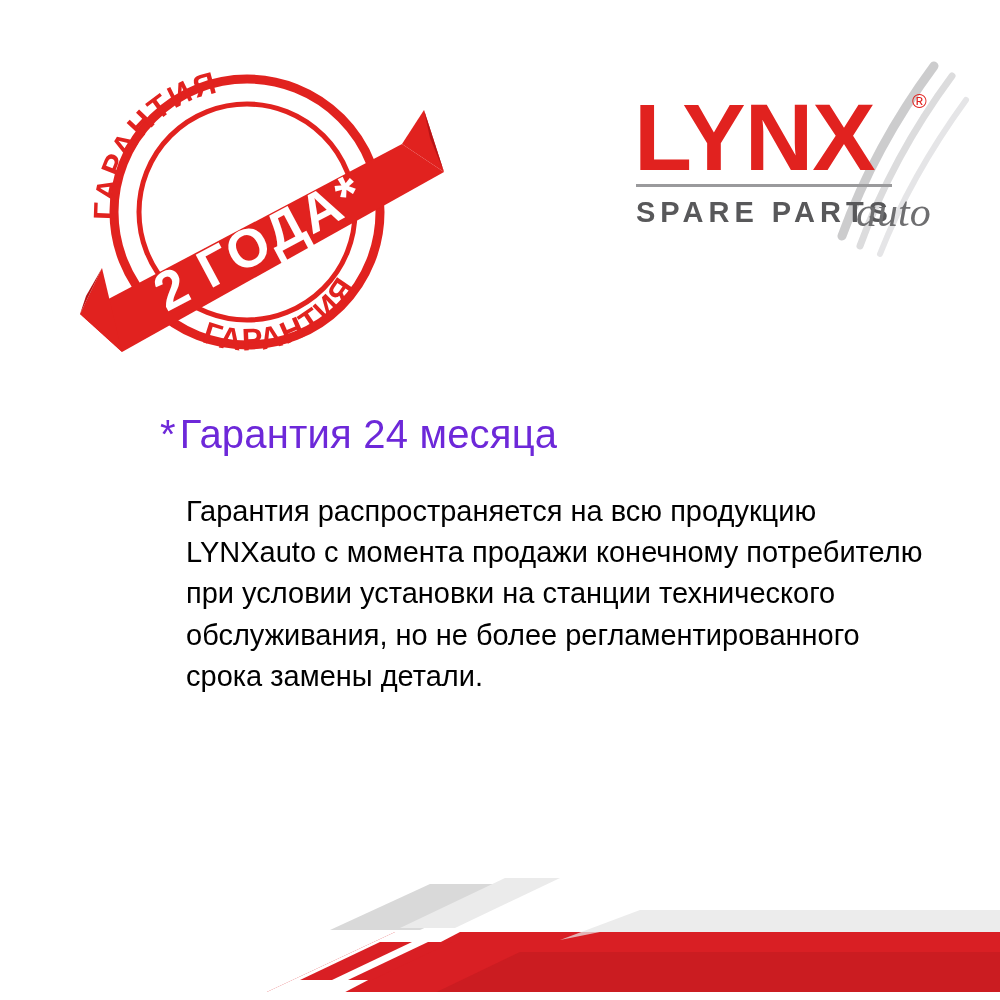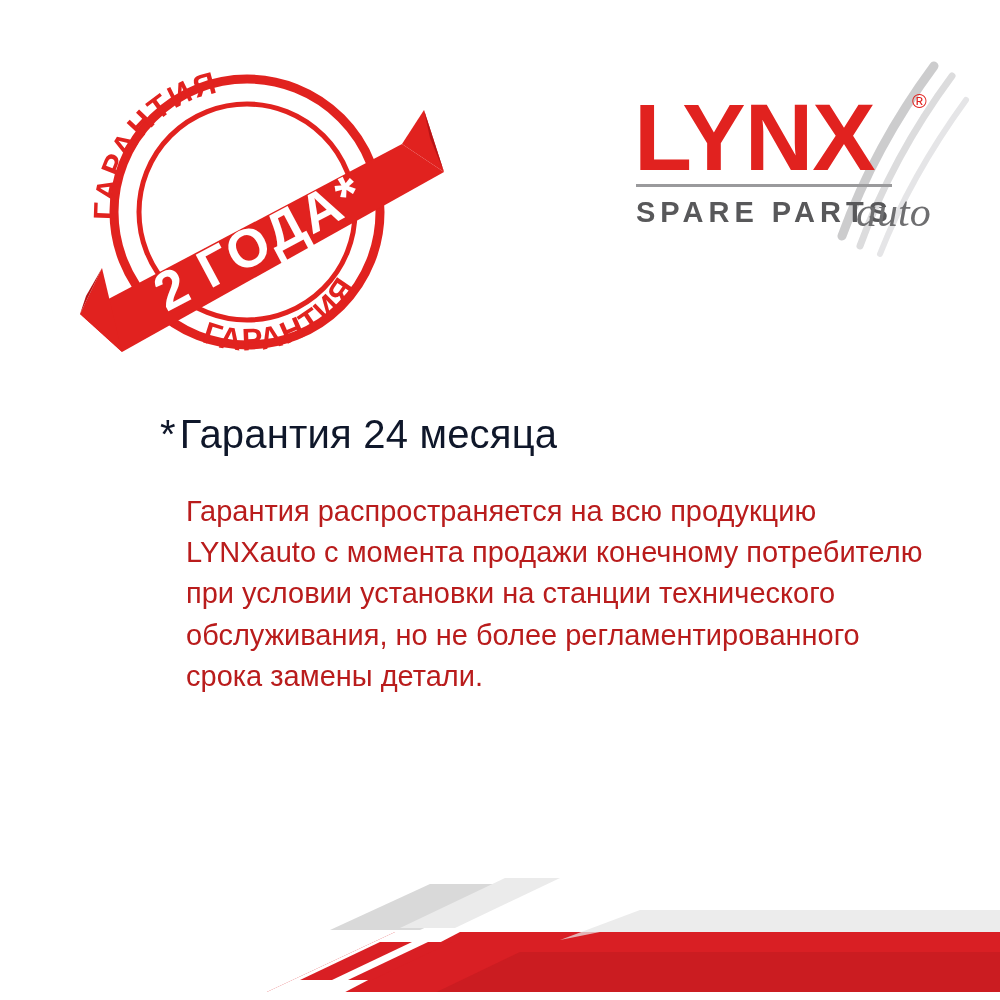--- a/index.html
+++ b/index.html
@@ -46,35 +46,35 @@
   
   .text-block {
     position: absolute;
     left: 160px;
     top: 412px;
     width: 790px;
   }
   .heading {
     font-size: 40px;
     font-weight: 400;
-    color: #0f172a;
+    color: #6d28d9;
     letter-spacing: 0.2px;
     margin: 0 0 34px 0;
     white-space: nowrap;
   }
   .heading .ast {
     font-size: 40px;
     margin-right: 4px;
   }
   .body-text {
     margin: 0;
     padding-left: 26px;
     font-size: 29px;
     line-height: 1.42;
-    color: #b91c1c;
+    color: #000000;
     font-weight: 400;
     max-width: 740px;
   }
 
   
   .bottom-deco {
     position: absolute;
     left: 0;
     bottom: 0;
     width: 1000px;

